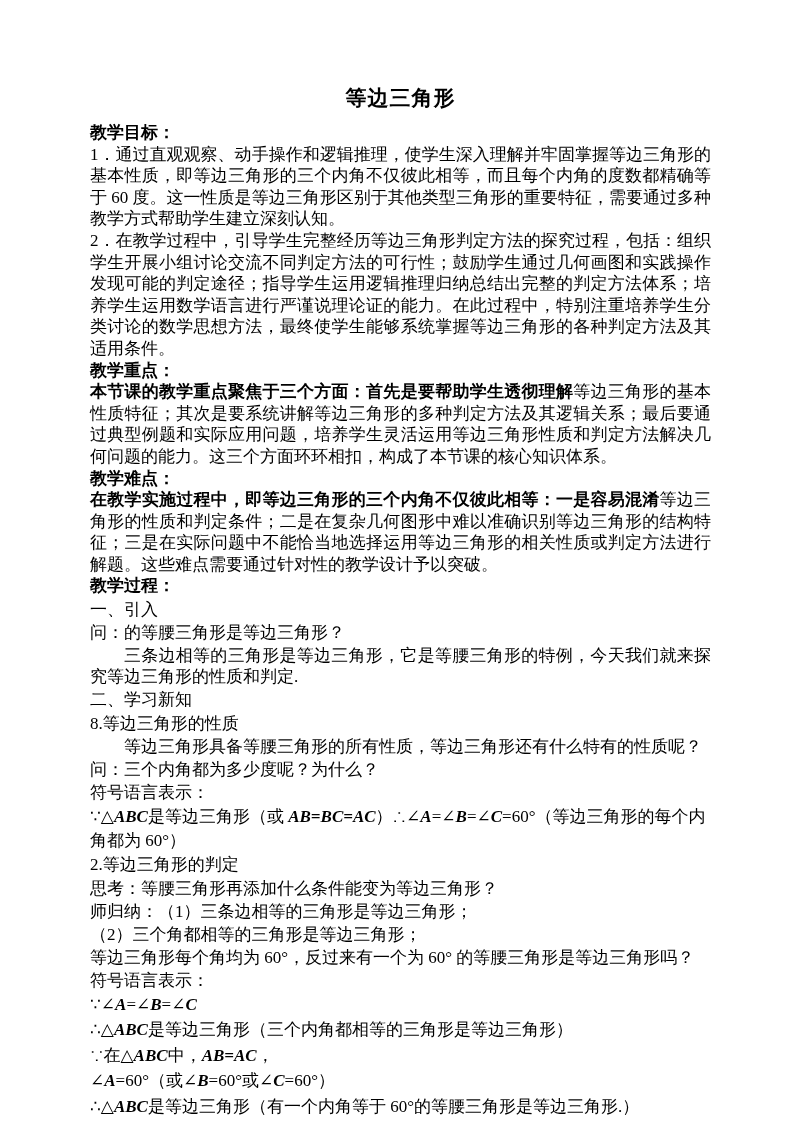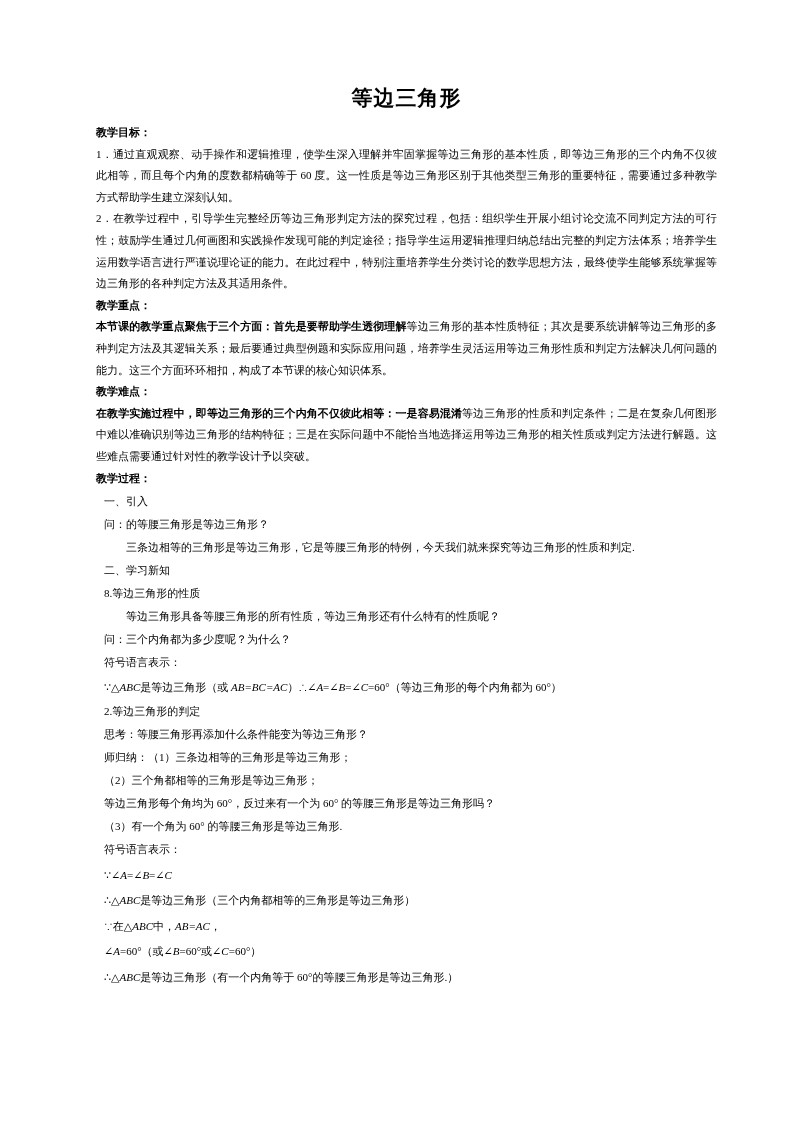--- a/index.html
+++ b/index.html
@@ -10,47 +10,48 @@
   body {
     width: 794px;
     height: 1123px;
     position: relative;
     overflow: hidden;
     font-family: "Liberation Serif", "DejaVu Serif", serif;
     color: #000000;
   }
   .doc {
     position: absolute;
-    left: 96px;
+    left: 90px;
     top: 84px;
     width: 621px;
   }
   h1.doc-title {
     font-size: 21px;
     line-height: 28px;
     font-weight: 700;
     text-align: center;
     margin: 0 0 10px 0;
     letter-spacing: 1px;
   }
   p {
     margin: 0;
-    font-size: 11px;
+    font-size: 17px;
     line-height: 21.6px;
     text-align: justify;
     word-break: break-all;
   }
   p.heading { font-weight: 700; text-align: left; }
   p.indent  { text-indent: 2em; font-family: Liberation Serif, serif; }
-  p.sp      { margin-top: 1.5px; margin-left: 8px; }
+  p.sp      { margin-top: 1.5px; }
   p.math    { line-height: 24px; text-align: left; }
   span.b { font-weight: 700; }
   span.i {
     font-family: "Liberation Serif", serif;
     font-style: italic;
+    font-weight: bold;
   }
 </style>
 </head>
 <body>
 
 <div class="doc">
   <h1 class="doc-title">等边三角形</h1>
   <div id="paragraphs">
       <p class="heading"><span class="b">教学目标：</span></p>
       <p class="body"><span>1．通过直观观察、动手操作和逻辑推理，使学生深入理解并牢固掌握等边三角形的基本性质，即等边三角形的三个内角不仅彼此相等，而且每个内角的度数都精确等于 60 度。这一性质是等边三角形区别于其他类型三角形的重要特征，需要通过多种教学方式帮助学生建立深刻认知。</span></p>
@@ -67,21 +68,20 @@
       <p class="body sp"><span>8.等边三角形的性质</span></p>
       <p class="body indent sp"><span>等边三角形具备等腰三角形的所有性质，等边三角形还有什么特有的性质呢？</span></p>
       <p class="body sp"><span>问：三个内角都为多少度呢？为什么？</span></p>
       <p class="body sp"><span>符号语言表示：</span></p>
       <p class="math sp"><span>∵△</span><span class="i">ABC</span><span>是等边三角形（或 </span><span class="i">AB=BC=AC</span><span>）∴∠</span><span class="i">A</span><span>=∠</span><span class="i">B</span><span>=∠</span><span class="i">C</span><span>=60°（等边三角形的每个内角都为 60°）</span></p>
       <p class="body sp"><span>2.等边三角形的判定</span></p>
       <p class="body sp"><span>思考：等腰三角形再添加什么条件能变为等边三角形？</span></p>
       <p class="body sp"><span>师归纳：（1）三条边相等的三角形是等边三角形；</span></p>
       <p class="body sp"><span>（2）三个角都相等的三角形是等边三角形；</span></p>
       <p class="body sp"><span>等边三角形每个角均为 60°，反过来有一个为 60° 的等腰三角形是等边三角形吗？</span></p>
-      <p class="body sp"><span>（3）有一个角为 60° 的等腰三角形是等边三角形.</span></p>
       <p class="body sp"><span>符号语言表示：</span></p>
       <p class="math sp"><span>∵∠</span><span class="i">A</span><span>=∠</span><span class="i">B</span><span>=∠</span><span class="i">C</span></p>
       <p class="math sp"><span>∴△</span><span class="i">ABC</span><span>是等边三角形（三个内角都相等的三角形是等边三角形）</span></p>
       <p class="math sp"><span>∵在△</span><span class="i">ABC</span><span>中，</span><span class="i">AB=AC</span><span>，</span></p>
       <p class="math sp"><span>∠</span><span class="i">A</span><span>=60°（或∠</span><span class="i">B</span><span>=60°或∠</span><span class="i">C</span><span>=60°）</span></p>
       <p class="math sp"><span>∴△</span><span class="i">ABC</span><span>是等边三角形（有一个内角等于 60°的等腰三角形是等边三角形.）</span></p>
     </div>
 </div>
 
 </body></html>

